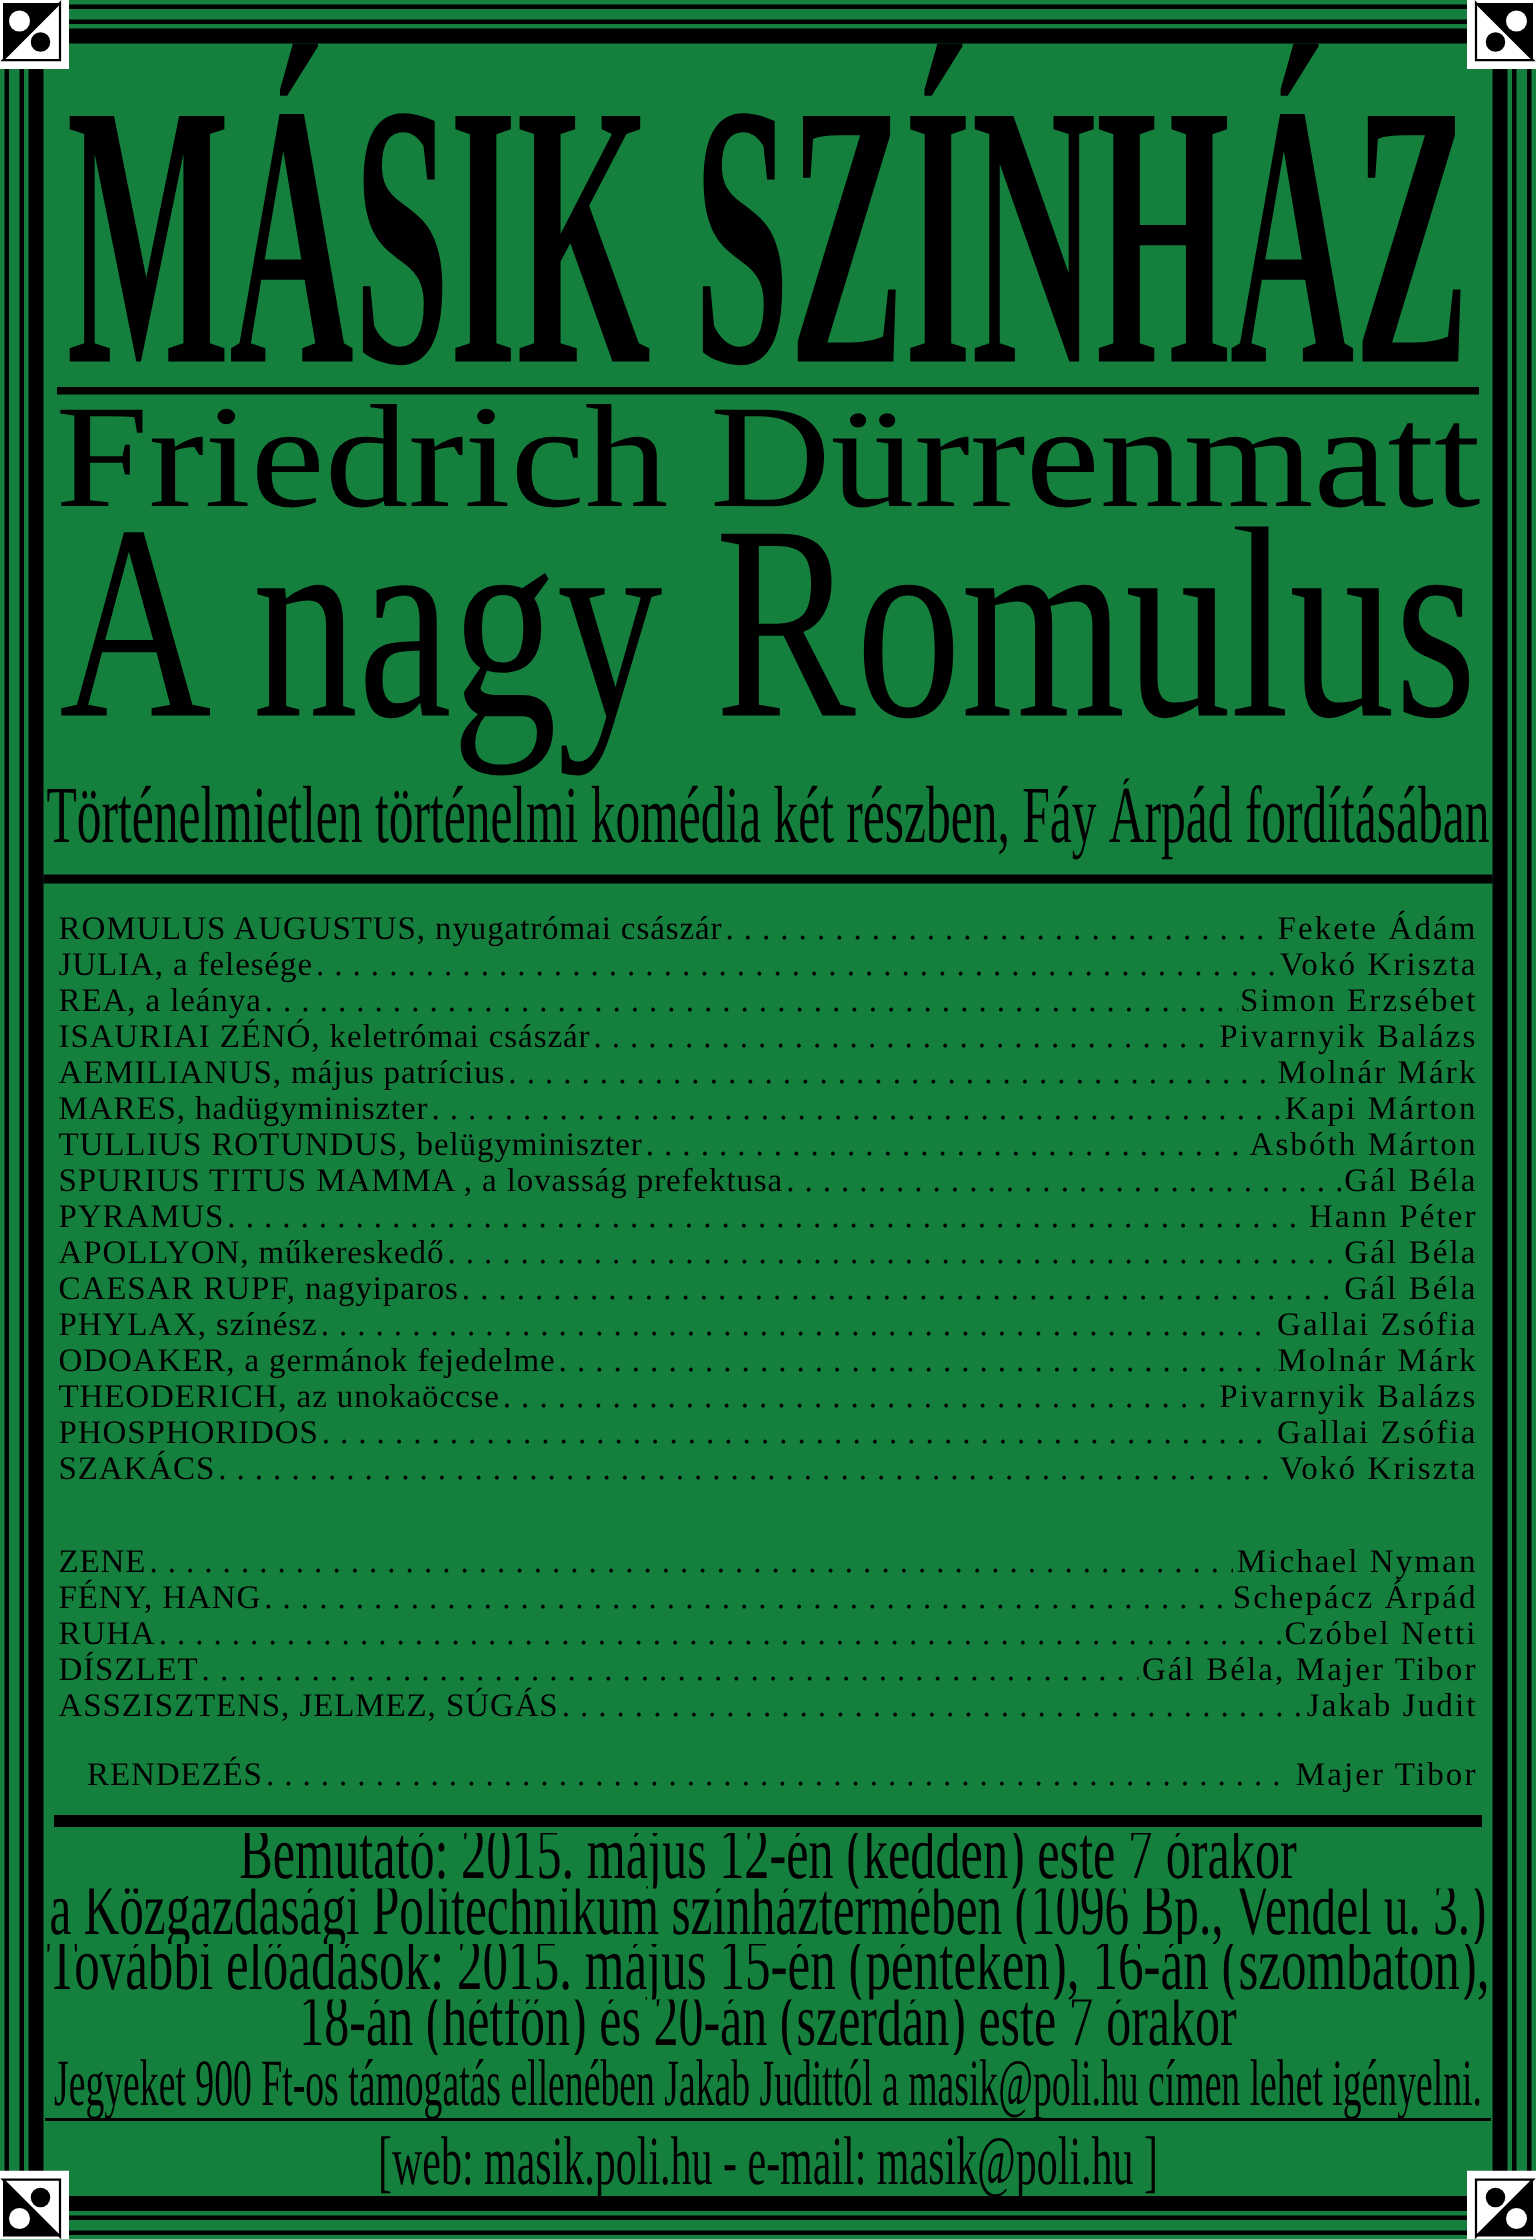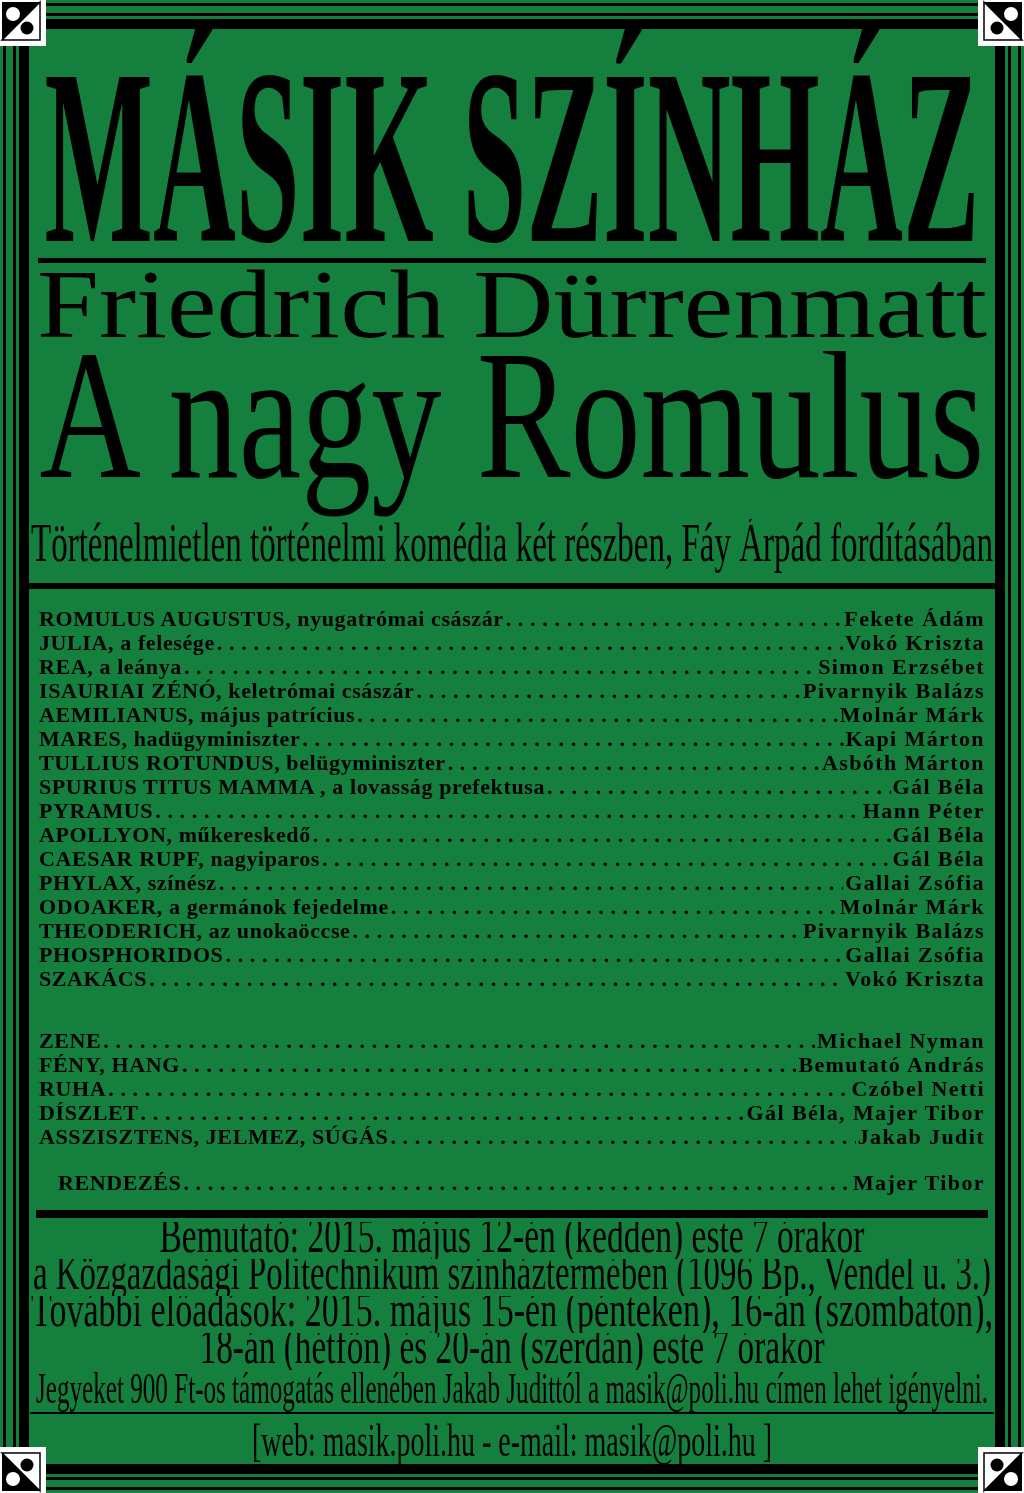--- a/index.html
+++ b/index.html
@@ -41,21 +41,21 @@
   .rule{background:#000;margin:0 auto;}
   .rule-1{width:948px;height:5px;}
   .rule-2{width:966px;height:6px;}
   .rule-3{width:952px;height:8px;margin-top:15px;}
   .rule-4{width:964px;height:2px;}
   
   .credits{padding:0 10px;font-size:22px;line-height:24px;letter-spacing:.6px;}
   .cast-block{margin-top:18px;}
   .crew-block{margin-top:38px;}
   .director-block{margin-top:22px;margin-left:19px;}
-  .credit-row{display:flex;align-items:flex-end;font-weight:bold;}
+  .credit-row{display:flex;align-items:flex-end;}
   .credit-row .role{flex:0 0 auto;white-space:nowrap;}
   .credit-row .leader{
     flex:1 1 auto;min-width:0;overflow:hidden;white-space:nowrap;
     margin:0 2px;
   }
   .credit-row .name{flex:0 0 auto;white-space:nowrap;letter-spacing:1.4px;}
   .fline{margin:0 auto;}
   .line1-svg{margin-top:4px !important;}
   .tickets-svg{margin-top:2px !important;}
   .contact-svg{margin-top:8px !important;}
@@ -205,21 +205,21 @@
 
     <div class="credits crew-block">
         <div class="credit-row">
           <span class="role">ZENE</span>
           <span class="leader"> .  .  .  .  .  .  .  .  .  .  .  .  .  .  .  .  .  .  .  .  .  .  .  .  .  .  .  .  .  .  .  .  .  .  .  .  .  .  .  .  .  .  .  .  .  .  .  .  .  .  .  .  .  .  .  .  .  .  .  .  .  .  .  .  .  .  .  .  .  .  .  .  .  .  .  .  .  .  .  .  .  .  .  .  .  .  .  .  .  .  .  .  .  .  .  .  .  .  .  .  .  .  .  .  .  .  .  .  .  .  .  .  .  .  .  .  .  .  .  . </span>
           <span class="name">Michael Nyman</span>
         </div>
         <div class="credit-row">
           <span class="role">FÉNY, HANG</span>
           <span class="leader"> .  .  .  .  .  .  .  .  .  .  .  .  .  .  .  .  .  .  .  .  .  .  .  .  .  .  .  .  .  .  .  .  .  .  .  .  .  .  .  .  .  .  .  .  .  .  .  .  .  .  .  .  .  .  .  .  .  .  .  .  .  .  .  .  .  .  .  .  .  .  .  .  .  .  .  .  .  .  .  .  .  .  .  .  .  .  .  .  .  .  .  .  .  .  .  .  .  .  .  .  .  .  .  .  .  .  .  .  .  .  .  .  .  .  .  .  .  .  .  . </span>
-          <span class="name">Bemutató András</span>
+          <span class="name">Schepácz Árpád</span>
         </div>
         <div class="credit-row">
           <span class="role">RUHA</span>
           <span class="leader"> .  .  .  .  .  .  .  .  .  .  .  .  .  .  .  .  .  .  .  .  .  .  .  .  .  .  .  .  .  .  .  .  .  .  .  .  .  .  .  .  .  .  .  .  .  .  .  .  .  .  .  .  .  .  .  .  .  .  .  .  .  .  .  .  .  .  .  .  .  .  .  .  .  .  .  .  .  .  .  .  .  .  .  .  .  .  .  .  .  .  .  .  .  .  .  .  .  .  .  .  .  .  .  .  .  .  .  .  .  .  .  .  .  .  .  .  .  .  .  . </span>
           <span class="name">Czóbel Netti</span>
         </div>
         <div class="credit-row">
           <span class="role">DÍSZLET</span>
           <span class="leader"> .  .  .  .  .  .  .  .  .  .  .  .  .  .  .  .  .  .  .  .  .  .  .  .  .  .  .  .  .  .  .  .  .  .  .  .  .  .  .  .  .  .  .  .  .  .  .  .  .  .  .  .  .  .  .  .  .  .  .  .  .  .  .  .  .  .  .  .  .  .  .  .  .  .  .  .  .  .  .  .  .  .  .  .  .  .  .  .  .  .  .  .  .  .  .  .  .  .  .  .  .  .  .  .  .  .  .  .  .  .  .  .  .  .  .  .  .  .  .  . </span>
           <span class="name">Gál Béla, Majer Tibor</span>

